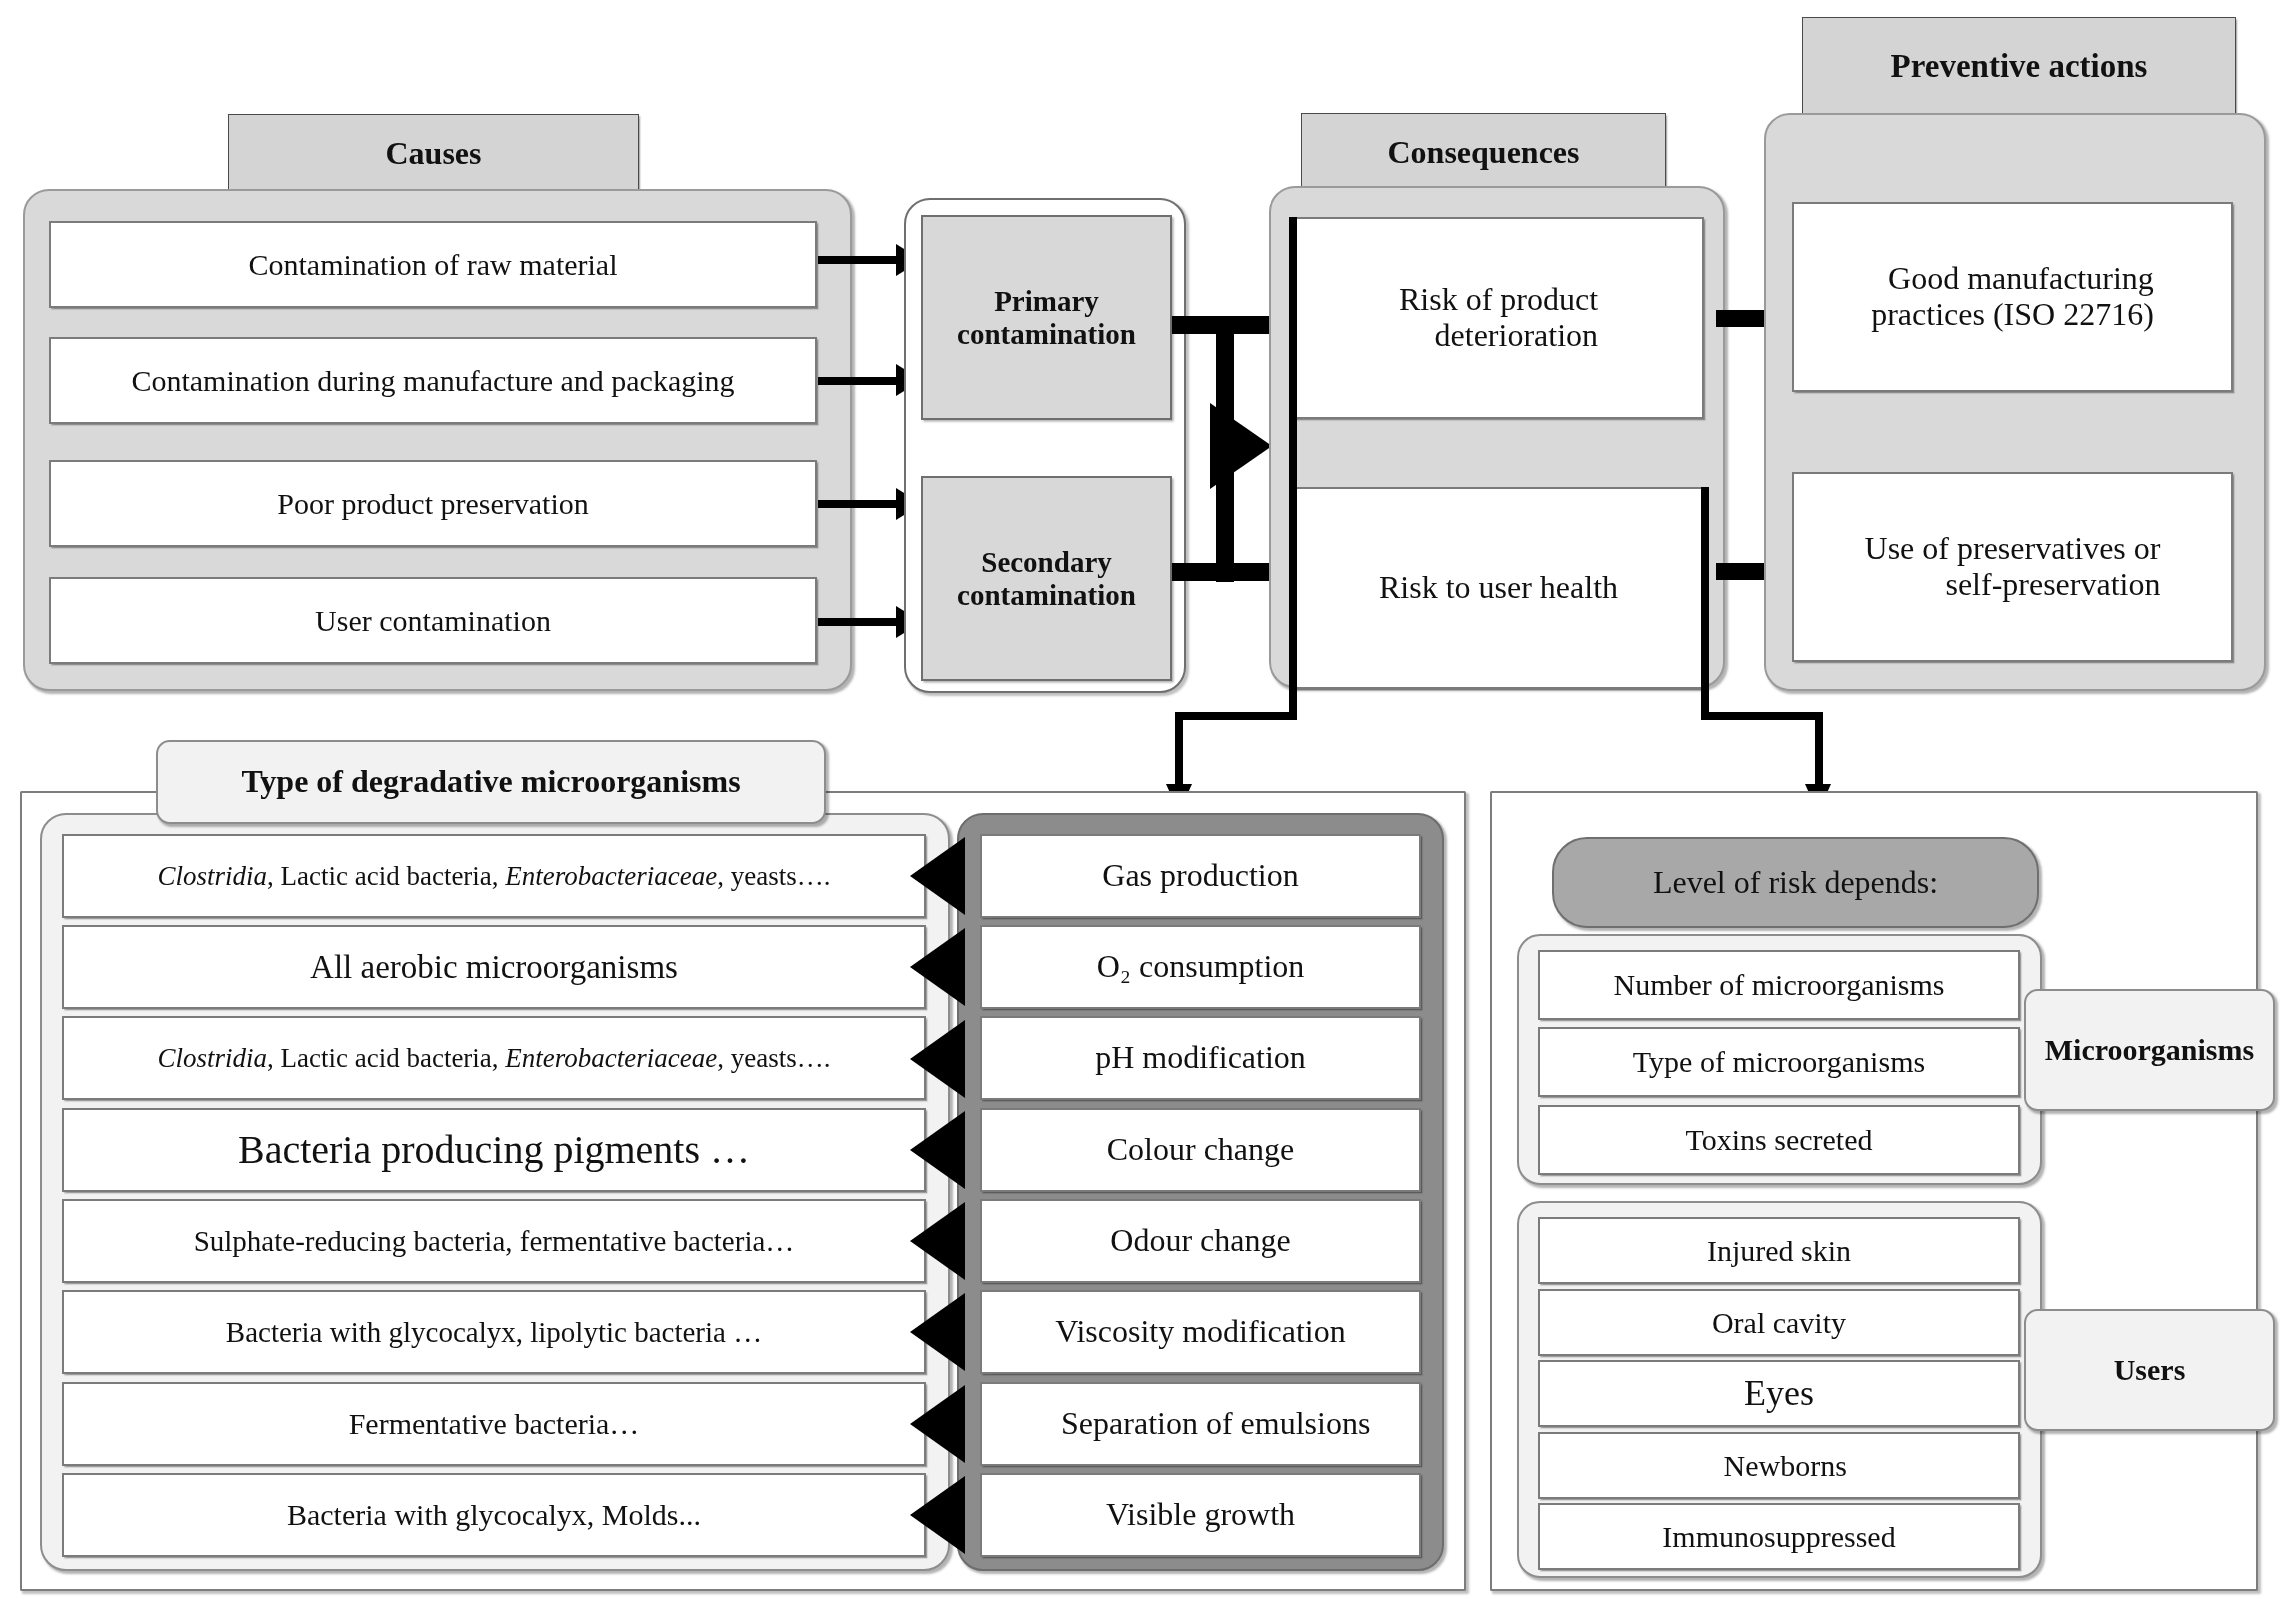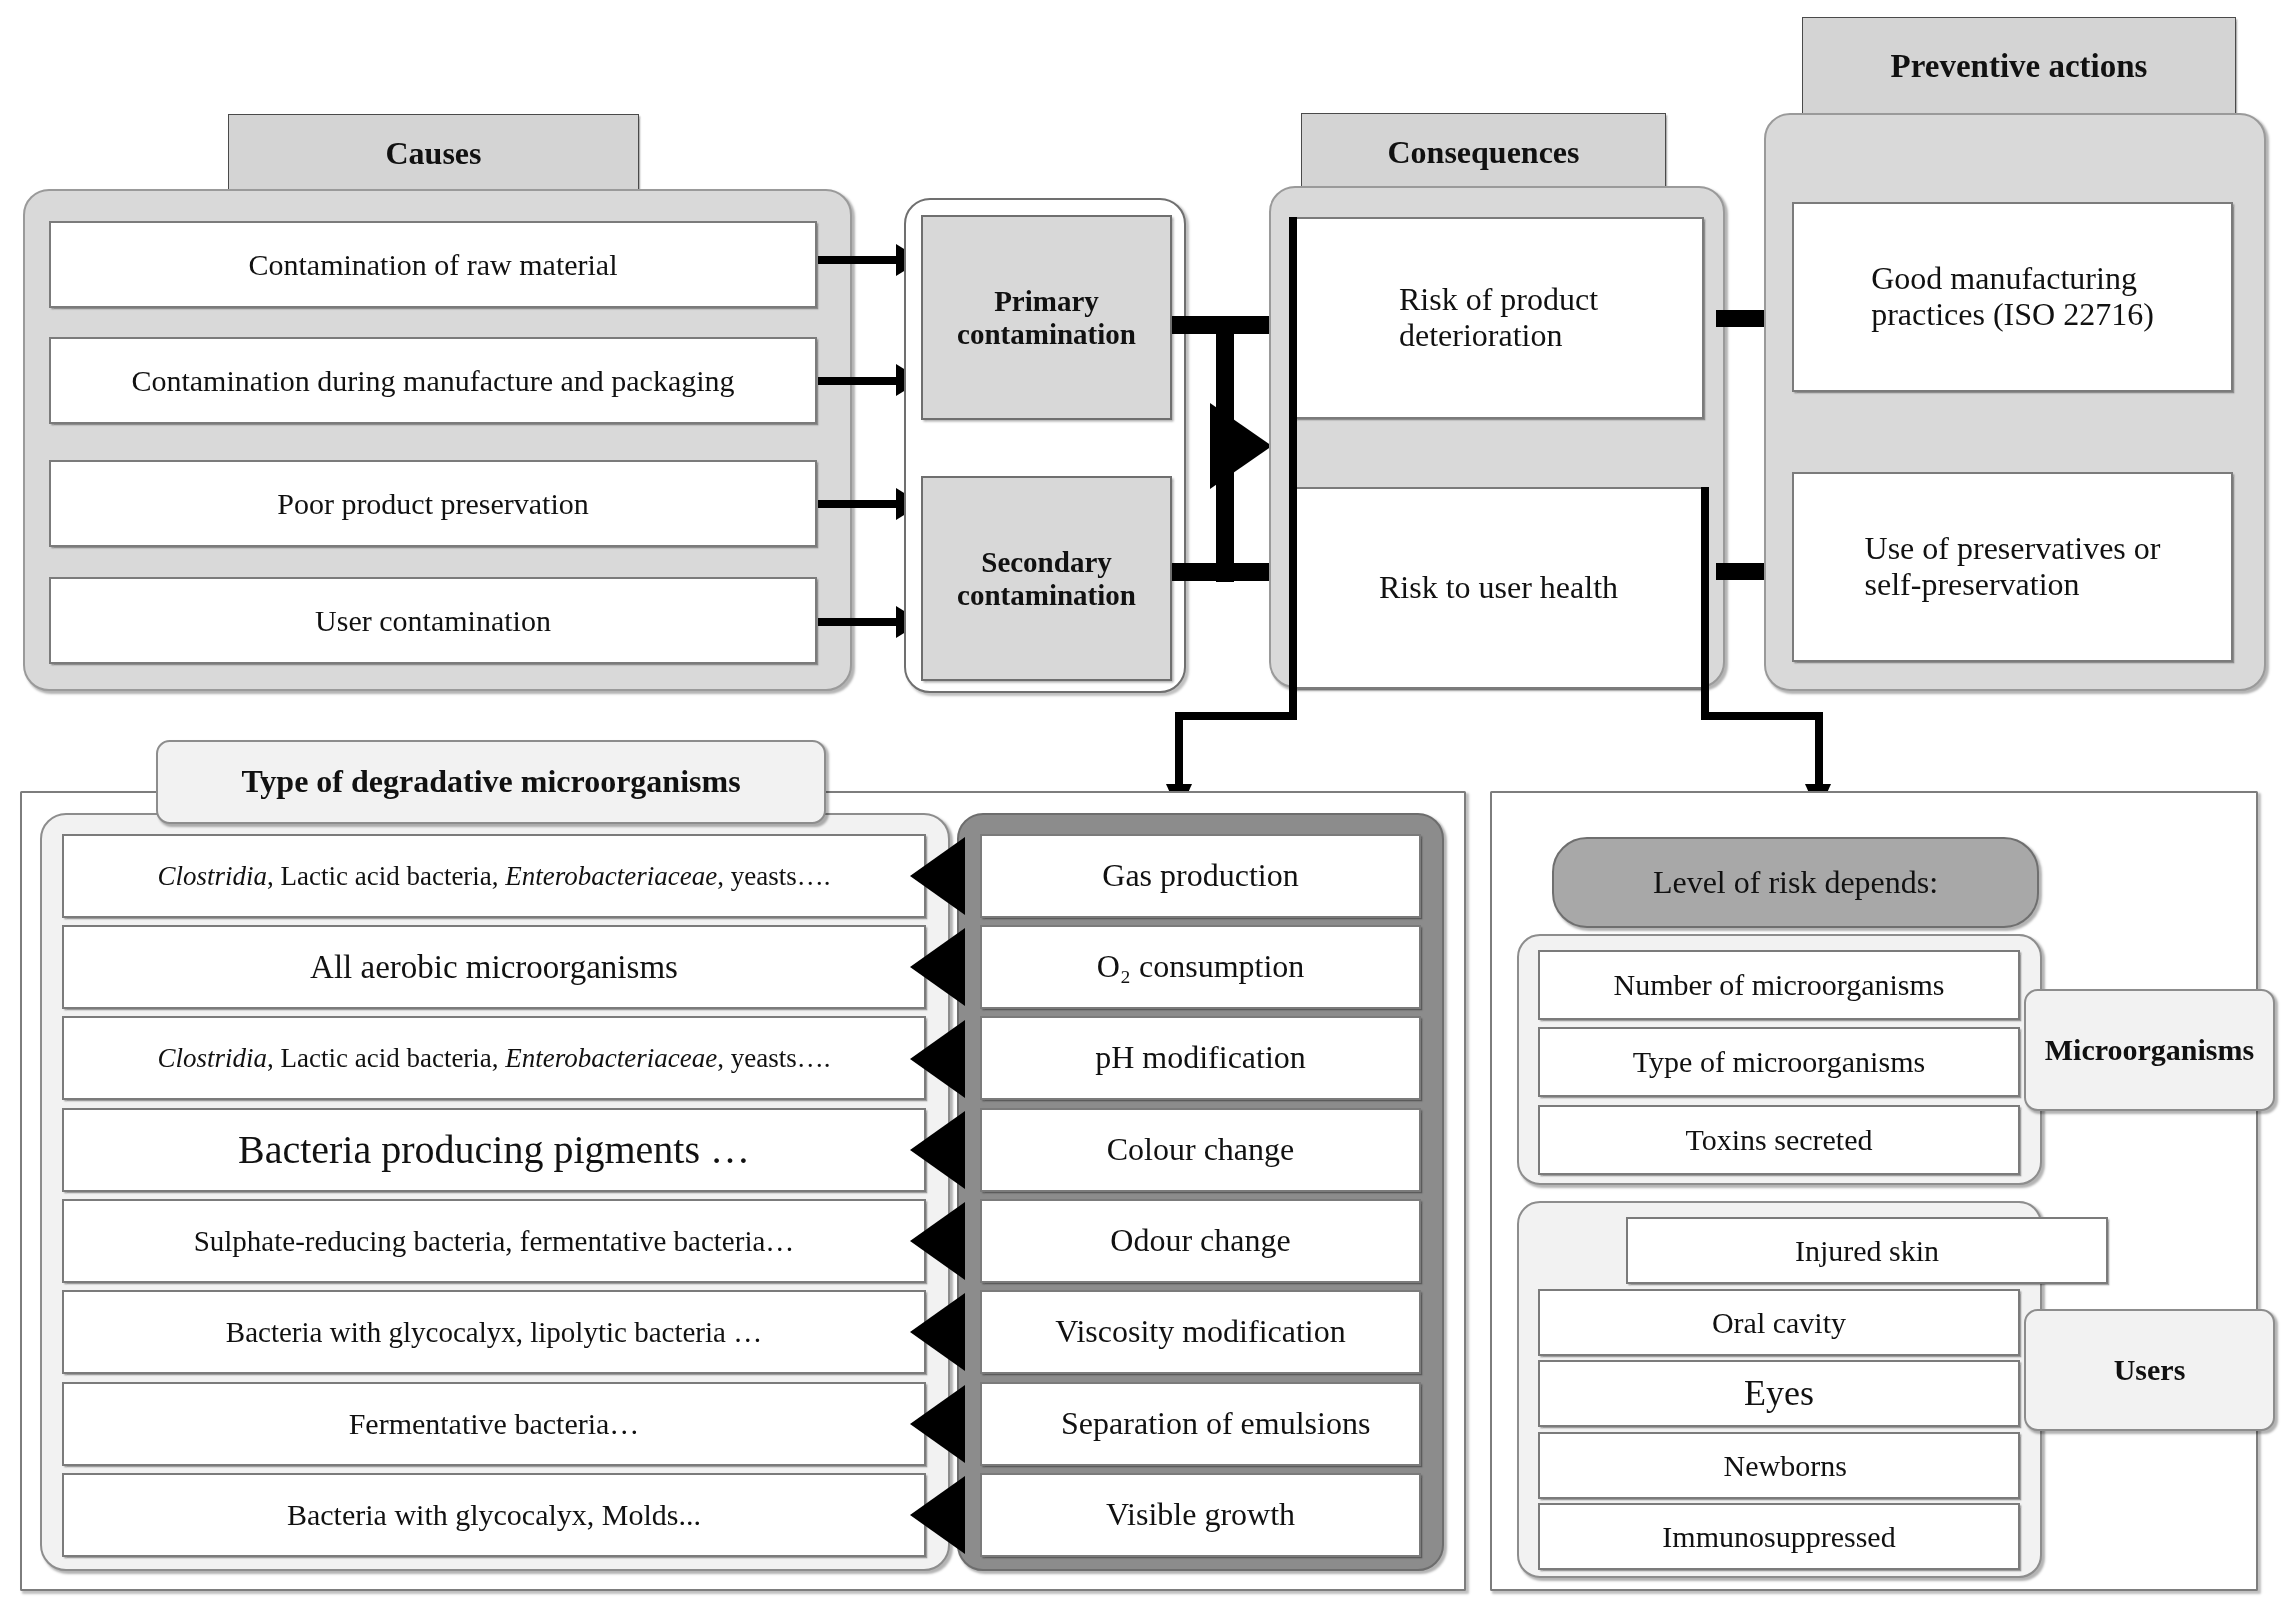--- a/index.html
+++ b/index.html
@@ -31,21 +31,21 @@
     background:#ffffff;
     border:2.3px solid #7d7d7d;
     border-radius:1.5px;
     box-shadow:2.3px 2.3px 2.3px rgba(0,0,0,.25);
   }
 
   .wbox{             
     background:#ffffff;
     border:2.3px solid #7b7b7b;
     display:flex;align-items:center;justify-content:center;
-    text-align:left;
+    text-align:right;
     box-shadow:1.5px 1.5px 1.5px rgba(0,0,0,.35);
   }
   .gbox{             
     background:#d4d4d4;
     border:1.5px solid #4a4a4a;
     display:flex;align-items:center;justify-content:center;
     text-align:center;
     font-weight:bold;
     box-shadow:2.3px 2.3px 1.5px rgba(0,0,0,.30);
   }
@@ -284,21 +284,21 @@
   <div class="abs wbox txt" style="left:1538px;top:1105px;width:482px;height:70px;font-size:30px;">
     <span>Toxins secreted</span>
   </div>
 
   <div class="abs gbox-round" style="left:2024px;top:989px;width:251px;height:122px;font-size:30px;">
     <span class="txt">Microorganisms</span>
   </div>
 
   <div class="abs panel-light" style="left:1517px;top:1201px;width:525px;height:377px;border-radius:23px;"></div>
 
-  <div class="abs wbox txt" style="left:1626px;top:1217px;width:482px;height:67px;font-size:30px;">
+  <div class="abs wbox txt" style="left:1538px;top:1217px;width:482px;height:67px;font-size:30px;">
     <span>Injured skin</span>
   </div>
   <div class="abs wbox txt" style="left:1538px;top:1289px;width:482px;height:67px;font-size:30px;">
     <span>Oral cavity</span>
   </div>
   <div class="abs wbox txt" style="left:1538px;top:1360px;width:482px;height:67px;font-size:36px;">
     <span>Eyes</span>
   </div>
   <div class="abs wbox txt" style="left:1538px;top:1432px;width:482px;height:67px;font-size:30px;padding-left:20px;">
     <span>Newborns</span>

